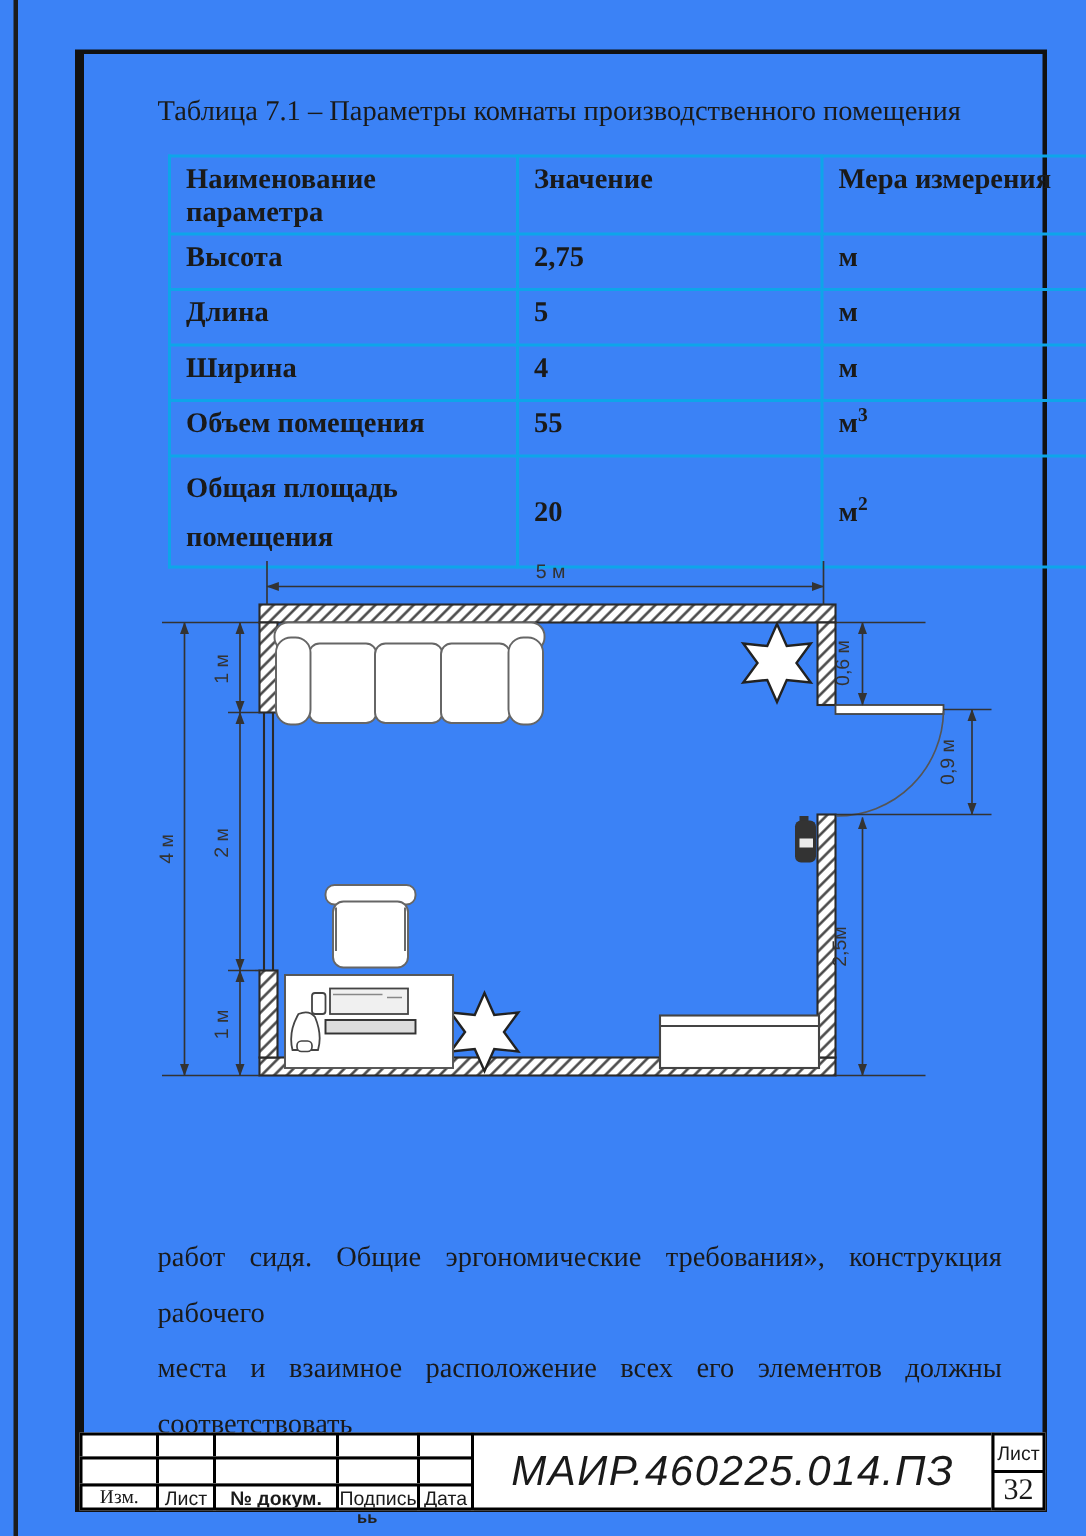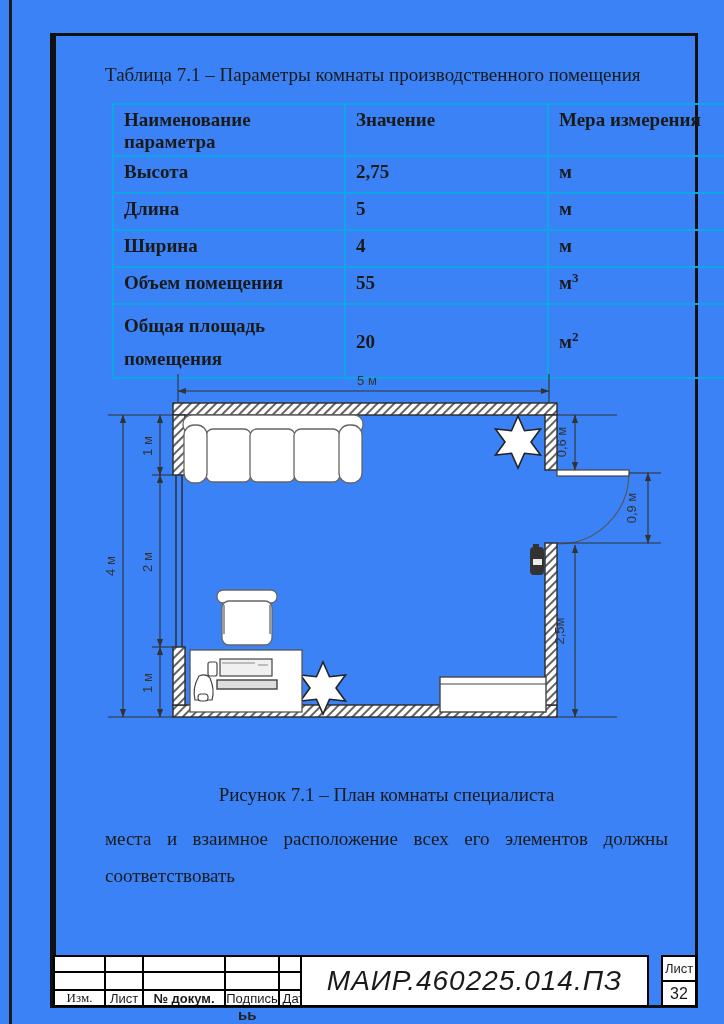--- a/index.html
+++ b/index.html
@@ -21,23 +21,23 @@
   .plan{position:absolute;left:95px;top:362px;}
   .fig-caption{position:absolute;left:105px;top:784px;width:563px;text-align:center;font-size:19px;}
   .para{position:absolute;left:105px;top:820px;width:563px;font-size:19px;}
   .para .ln{text-align:justify;text-align-last:justify;line-height:37px;white-space:normal;}
   .para .ln.first{text-indent:36px;}
   
   .st-cell{position:absolute;box-sizing:border-box;border:2px solid #000;background:#fff;
            font-family:"Liberation Sans",sans-serif;font-size:13px;display:flex;
            align-items:center;justify-content:center;overflow:hidden;white-space:nowrap;}
   .st-code{font-size:28px;font-style:italic;letter-spacing:1px;}
-  .st-sheetnum{font-size:16px;}
+  .st-sheetnum{font-size:20px;font-family:Liberation Serif, serif;}
   .st-overflow{position:absolute;left:238px;top:1006px;font-family:"Liberation Sans",sans-serif;
-               font-size:15px;font-weight:bold;color:#222;}
+               font-size:11px;font-weight:bold;color:#222;}
   svg text{font-family:"Liberation Sans",sans-serif;font-size:13px;fill:#333;}
 </style>
 </head>
 <body>
 
 <div class="page">
   <div class="scan-edge"></div>
   <div class="frame"></div>
 
   <div class="tbl-title">Таблица 7.1 – Параметры комнаты производственного помещения</div>
@@ -180,23 +180,23 @@
       <line x1="345" y1="322" x2="451" y2="322" stroke="#444" stroke-width="1.2"></line>
     </g>
 
     <g>
       <rect x="438" y="182" width="6" height="4" fill="#333"></rect>
       <rect x="435" y="185" width="14" height="28" rx="4" fill="#333"></rect>
       <rect x="438" y="197" width="9" height="6" fill="#fff" opacity="0.9"></rect>
     </g>
   </svg>
 
-  <div class="fig-caption">Рисунок 7.1 – План комнаты специалиста</div>
 
   <div class="para">
+    <div class="ln">работ сидя. Общие эргономические требования», конструкция рабочего</div>
     <div class="ln">места и взаимное расположение всех его элементов должны соответствовать</div>
 
   </div>
 
   <div>
     <div class="st-cell" style="left:53px;top:955px;width:53px;height:18px;"></div>
     <div class="st-cell" style="left:104px;top:955px;width:40px;height:18px;"></div>
     <div class="st-cell" style="left:142px;top:955px;width:84px;height:18px;"></div>
     <div class="st-cell" style="left:224px;top:955px;width:56px;height:18px;"></div>
     <div class="st-cell" style="left:278px;top:955px;width:38px;height:18px;"></div>
@@ -206,20 +206,20 @@
     <div class="st-cell" style="left:142px;top:971px;width:84px;height:20px;"></div>
     <div class="st-cell" style="left:224px;top:971px;width:56px;height:20px;"></div>
     <div class="st-cell" style="left:278px;top:971px;width:38px;height:20px;"></div>
 
     <div class="st-cell" style="left:53px;top:989px;width:53px;height:18px;font-family:Liberation Serif, serif;">Изм.</div>
     <div class="st-cell" style="left:104px;top:989px;width:40px;height:18px;">Лист</div>
     <div class="st-cell" style="left:142px;top:989px;width:84px;height:18px;font-weight:bold;">№ докум.</div>
     <div class="st-cell" style="left:224px;top:989px;width:56px;height:18px;">Подпись</div>
     <div class="st-cell" style="left:278px;top:989px;width:38px;height:18px;">Дата</div>
 
-    <div class="st-cell st-code" style="left:300px;top:955px;width:349px;height:52px;">МАИР.460225.014.ПЗ</div>
+    <div class="st-cell st-code" style="left:314px;top:955px;width:349px;height:52px;">МАИР.460225.014.ПЗ</div>
 
     <div class="st-cell" style="left:661px;top:955px;width:36px;height:27px;">Лист</div>
     <div class="st-cell st-sheetnum" style="left:661px;top:980px;width:36px;height:27px;">32</div>
 
     <div class="st-overflow">ьь</div>
   </div>
 </div>
 
 </body></html>

